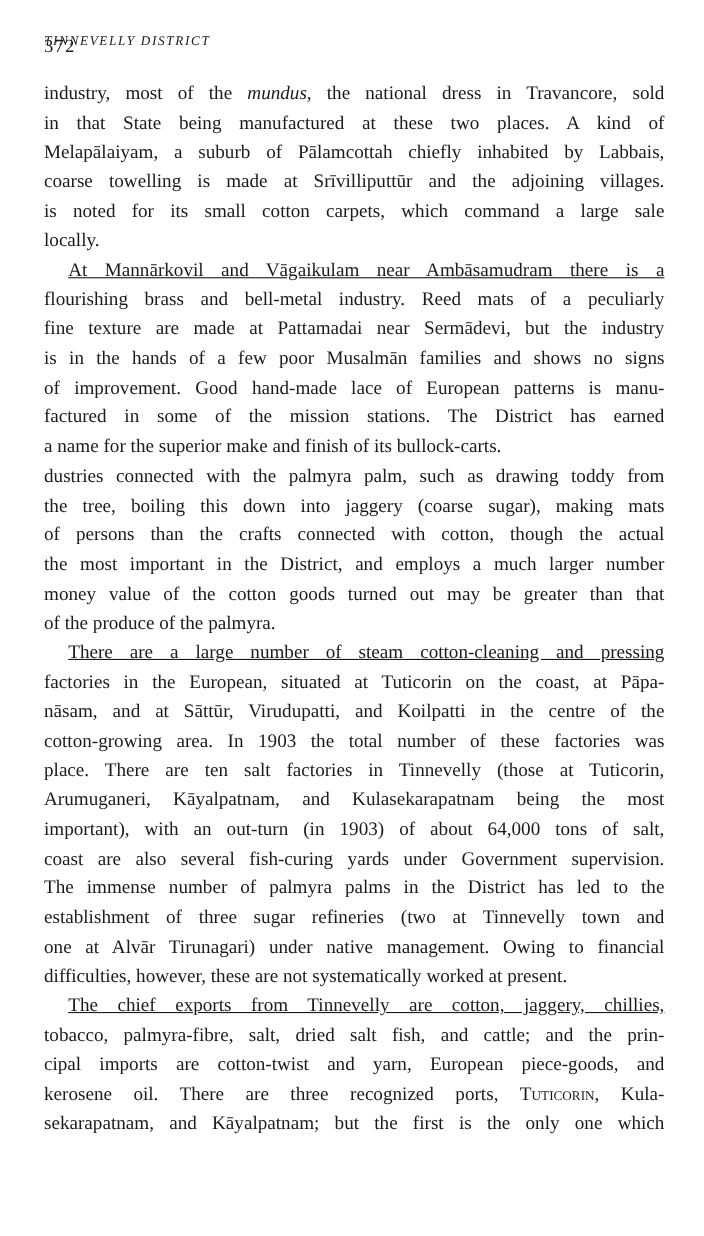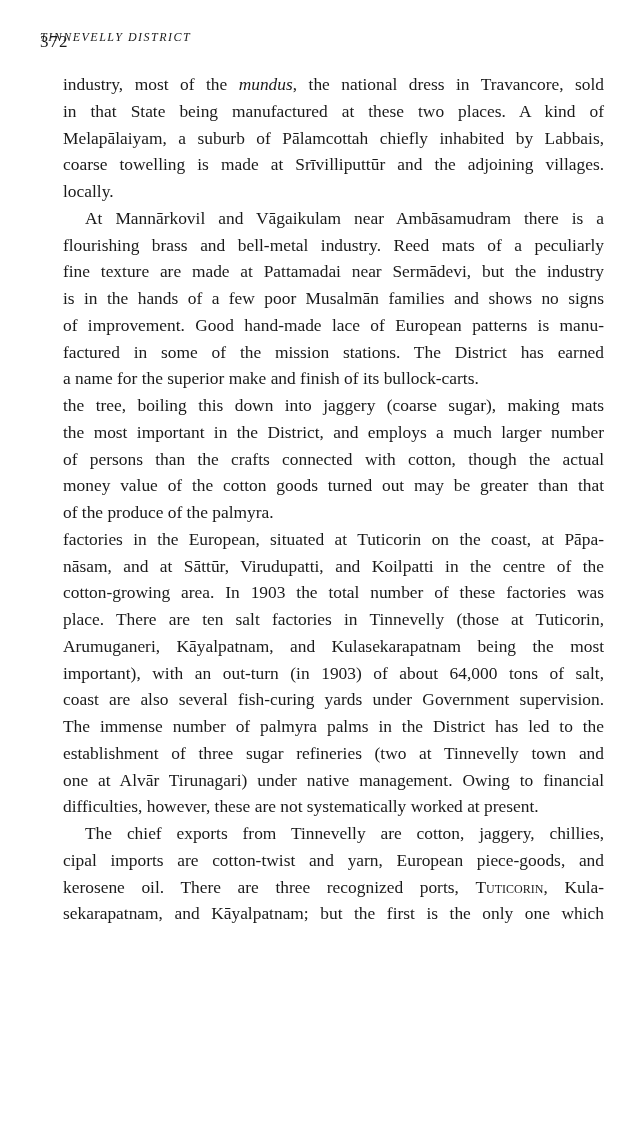--- a/index.html
+++ b/index.html
@@ -4,71 +4,75 @@
 <style>
   html, body { margin: 0; padding: 0; background: #ffffff; }
   body { width: 640px; height: 1124px; position: relative; overflow: hidden; }
   .page { position: absolute; left: 40px; top: 30px; width: 564px; color: #1a1a1a;
     font-family: "Liberation Serif", "DejaVu Serif", serif; }
   .header { position: relative; height: 30px; }
   .page-num { position: absolute; left: 0; top: 2px; font-size: 17px; letter-spacing: 1px; text-align: center; }
   .running-title { position: absolute; left: 0; right: 0; top: 0; 
     font-style: italic; font-size: 12px; letter-spacing: 1.5px; }
   .body { margin-top: 11px; font-size: 17.4px; line-height: 26.75px; }
-  .line { display: block; text-align: justify; text-align-last: justify; white-space: nowrap; height: 26.75px; margin-left: 23px; }
+  .line { display: block; text-align: justify; text-align-last: justify; white-space: nowrap; height: 26.75px; }
   .line.last { text-align-last: left; }
-  .line.indent { padding-left: 22px; }
+  .line.indent { padding-left: 22px; text-decoration: underline; }
   .sc { font-variant: small-caps; }
   i { font-style: italic; }
 </style>
 </head>
 <body>
 
 <div class="page">
   <div class="header">
     <span class="page-num">372</span>
     <span class="running-title">TINNEVELLY DISTRICT</span>
   </div>
   <div class="body" id="body-text">
       <div>
         <span class="line">industry, most of the <i>mundus</i>, the national dress in Travancore, sold</span>
         <span class="line">in that State being manufactured at these two places.  A kind of</span>
         <span class="line">Melapālaiyam, a suburb of Pālamcottah chiefly inhabited by Labbais,</span>
         <span class="line">coarse towelling is made at Srīvilliputtūr and the adjoining villages.</span>
+        <span class="line">is noted for its small cotton carpets, which command a large sale</span>
         <span class="line last">locally.</span>
       </div>
       <div>
         <span class="line indent">At Mannārkovil and Vāgaikulam near Ambāsamudram there is a</span>
         <span class="line">flourishing brass and bell-metal industry.  Reed mats of a peculiarly</span>
         <span class="line">fine texture are made at Pattamadai near Sermādevi, but the industry</span>
         <span class="line">is in the hands of a few poor Musalmān families and shows no signs</span>
         <span class="line">of improvement.  Good hand-made lace of European patterns is manu-</span>
         <span class="line">factured in some of the mission stations.  The District has earned</span>
         <span class="line last">a name for the superior make and finish of its bullock-carts.</span>
       </div>
       <div>
+        <span class="line">dustries connected with the palmyra palm, such as drawing toddy from</span>
         <span class="line">the tree, boiling this down into jaggery (coarse sugar), making mats</span>
+        <span class="line">of persons than the crafts connected with cotton, though the actual</span>
         <span class="line">the most important in the District, and employs a much larger number</span>
-        <span class="line">of persons than the crafts connected with cotton, though the actual</span>
         <span class="line">money value of the cotton goods turned out may be greater than that</span>
         <span class="line last">of the produce of the palmyra.</span>
       </div>
       <div>
+        <span class="line indent">There are a large number of steam cotton-cleaning and pressing</span>
         <span class="line">factories in the European, situated at Tuticorin on the coast, at Pāpa-</span>
         <span class="line">nāsam, and at Sāttūr, Virudupatti, and Koilpatti in the centre of the</span>
         <span class="line">cotton-growing area.  In 1903 the total number of these factories was</span>
         <span class="line">place.  There are ten salt factories in Tinnevelly (those at Tuticorin,</span>
         <span class="line">Arumuganeri, Kāyalpatnam, and Kulasekarapatnam being the most</span>
         <span class="line">important), with an out-turn (in 1903) of about 64,000 tons of salt,</span>
         <span class="line">coast are also several fish-curing yards under Government supervision.</span>
         <span class="line">The immense number of palmyra palms in the District has led to the</span>
         <span class="line">establishment of three sugar refineries (two at Tinnevelly town and</span>
         <span class="line">one at Alvār Tirunagari) under native management.  Owing to financial</span>
         <span class="line last">difficulties, however, these are not systematically worked at present.</span>
       </div>
       <div>
         <span class="line indent">The chief exports from Tinnevelly are cotton, jaggery, chillies,</span>
+        <span class="line">tobacco, palmyra-fibre, salt, dried salt fish, and cattle; and the prin-</span>
         <span class="line">cipal imports are cotton-twist and yarn, European piece-goods, and</span>
         <span class="line">kerosene oil.  There are three recognized ports, <span class="sc">Tuticorin</span>, Kula-</span>
         <span class="line">sekarapatnam, and Kāyalpatnam; but the first is the only one which</span>
       </div>
     </div>
 </div>
 
 </body></html>

